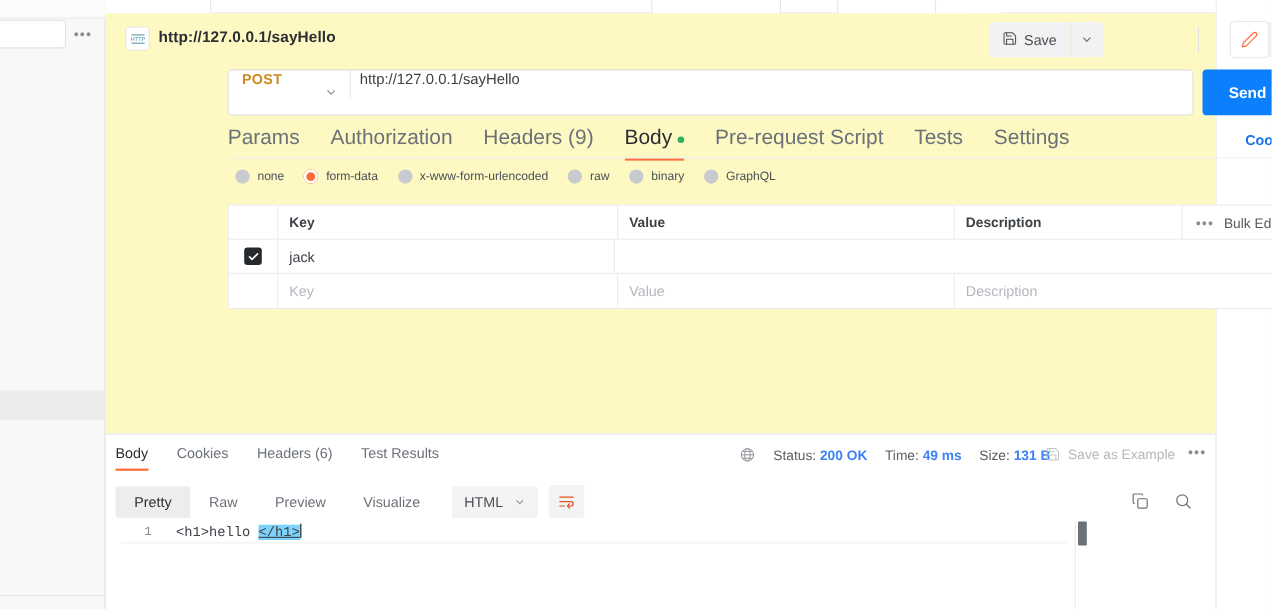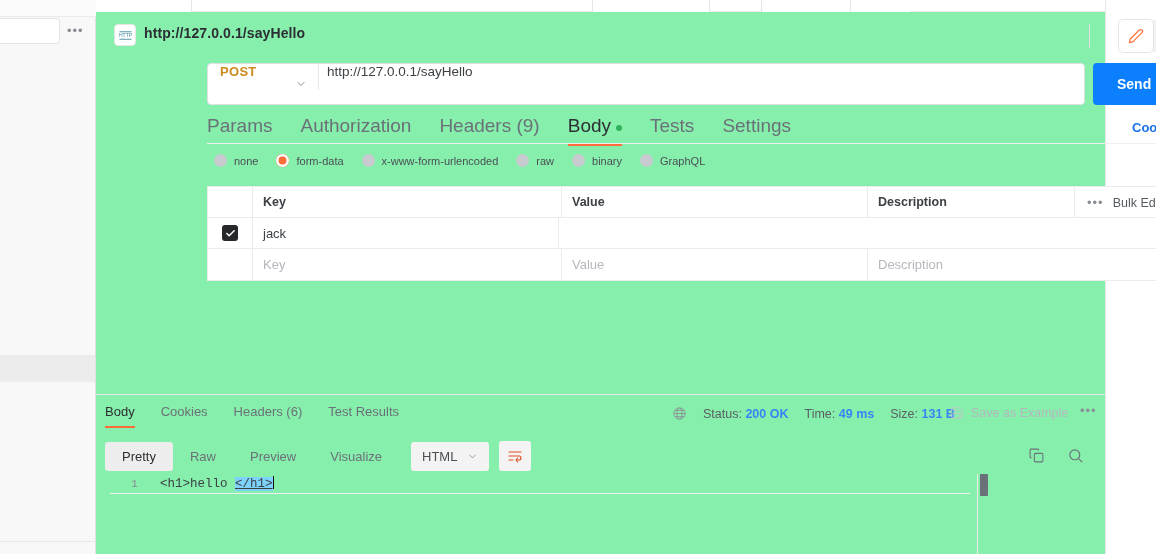--- a/index.html
+++ b/index.html
@@ -61,22 +61,22 @@
   .rail-icon {
     position: absolute; left: 0; width: 51px;
     display: flex; align-items: center; justify-content: center;
     color: #6b7178;
   }
   .rail-icon.bulb { top: 68px; height: 24px; }
 
   
   .main {
     position: absolute; left: 96px; top: 0;
-    width: 1009px; height: 554px;
-    background: #86efac;
+    width: 1009px; height: 394px;
+    background: #fef9c3;
   }
 
   
   .tabstrip {
     position: absolute; left: 0; top: 0;
     width: 1009px; height: 12px;
     border-bottom: 1px solid #ededed;
     background: #fff;
   }
   .tabstub {
@@ -428,20 +428,37 @@
     <div class="req-header">
       <div class="http-badge">
         <svg width="15" height="15" viewBox="0 0 24 24" fill="none" stroke="#3d8a9e" stroke-width="1.4" stroke-linecap="round">
           <line x1="3" y1="6" x2="21" y2="6"></line>
           <line x1="3" y1="18" x2="21" y2="18"></line>
           <text x="12" y="15" text-anchor="middle" font-size="8" fill="#3d8a9e" stroke="none" font-family="Liberation Sans, sans-serif">HTTP</text>
         </svg>
       </div>
       <div class="req-title">http://127.0.0.1/sayHello</div>
 
+      <div class="save-group">
+        <button class="save-btn">
+          <span>
+            <svg width="14" height="14" viewBox="0 0 24 24" fill="none" stroke="#4a4f55" stroke-width="1.6" stroke-linejoin="round">
+              <path d="M19 21H5a2 2 0 0 1-2-2V5a2 2 0 0 1 2-2h11l5 5v11a2 2 0 0 1-2 2z"></path>
+              <polyline points="17,21 17,13 7,13 7,21"></polyline>
+              <polyline points="7,3 7,8 15,8"></polyline>
+            </svg>
+          </span>
+          <span>Save</span>
+        </button>
+        <button class="save-caret">
+          <svg width="12" height="12" viewBox="0 0 24 24" fill="none" stroke="currentColor" stroke-width="2" stroke-linecap="round" stroke-linejoin="round">
+            <polyline points="6,9 12,15 18,9"></polyline>
+          </svg>
+        </button>
+      </div>
 
       <div class="vdiv"></div>
 
       <div class="toggle-group">
         <div class="tg-btn active">
           <svg width="16" height="16" viewBox="0 0 24 24" fill="none" stroke="#ff6c37" stroke-width="1.7" stroke-linecap="round" stroke-linejoin="round">
             <path d="M17 3a2.8 2.8 0 1 1 4 4L7.5 20.5 2 22l1.5-5.5z"></path>
           </svg>
         </div>
         <div class="tg-btn">
@@ -464,20 +481,21 @@
     <div class="send-group">
       <button class="send-btn">Send</button>
 
     </div>
 
     <div class="req-tabs">
       <div class="rtab"><span>Params</span></div>
       <div class="rtab"><span>Authorization</span></div>
       <div class="rtab"><span>Headers (9)</span></div>
       <div class="rtab active"><span>Body</span><span class="dot-green"></span></div>
+      <div class="rtab"><span>Pre-request Script</span></div>
       <div class="rtab"><span>Tests</span></div>
       <div class="rtab"><span>Settings</span></div>
     </div>
     <div class="cookies-link">Cookies</div>
     <div class="tabs-underline"></div>
 
     <div class="radios">
       <div class="radio-item">
         <span class="radio-dot"></span>
         <span>none</span>

